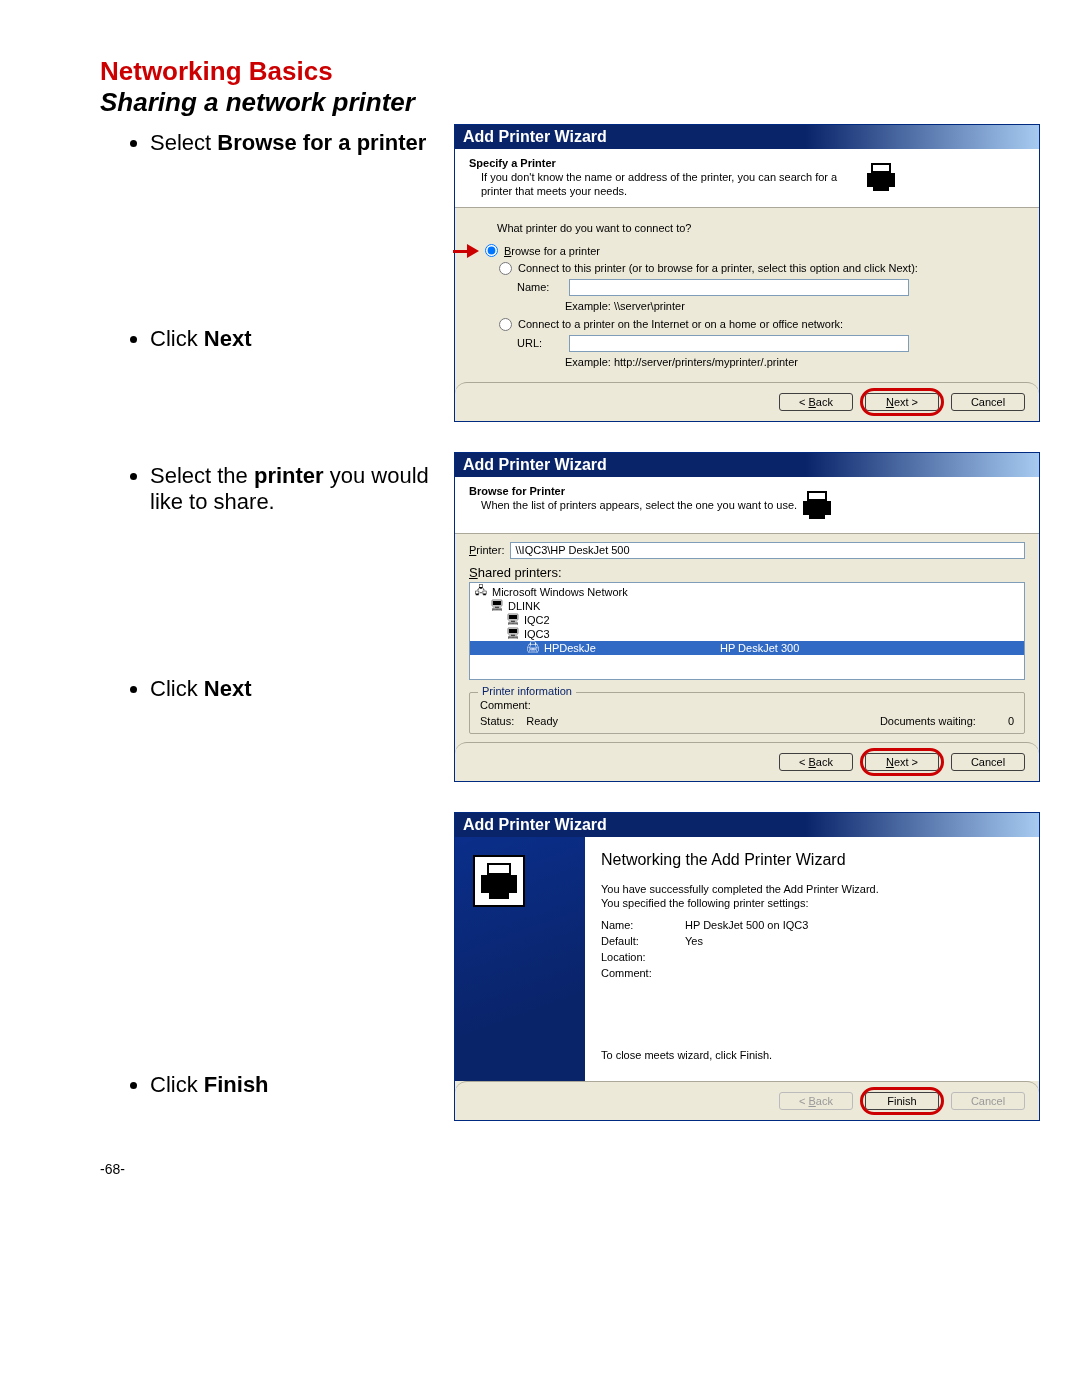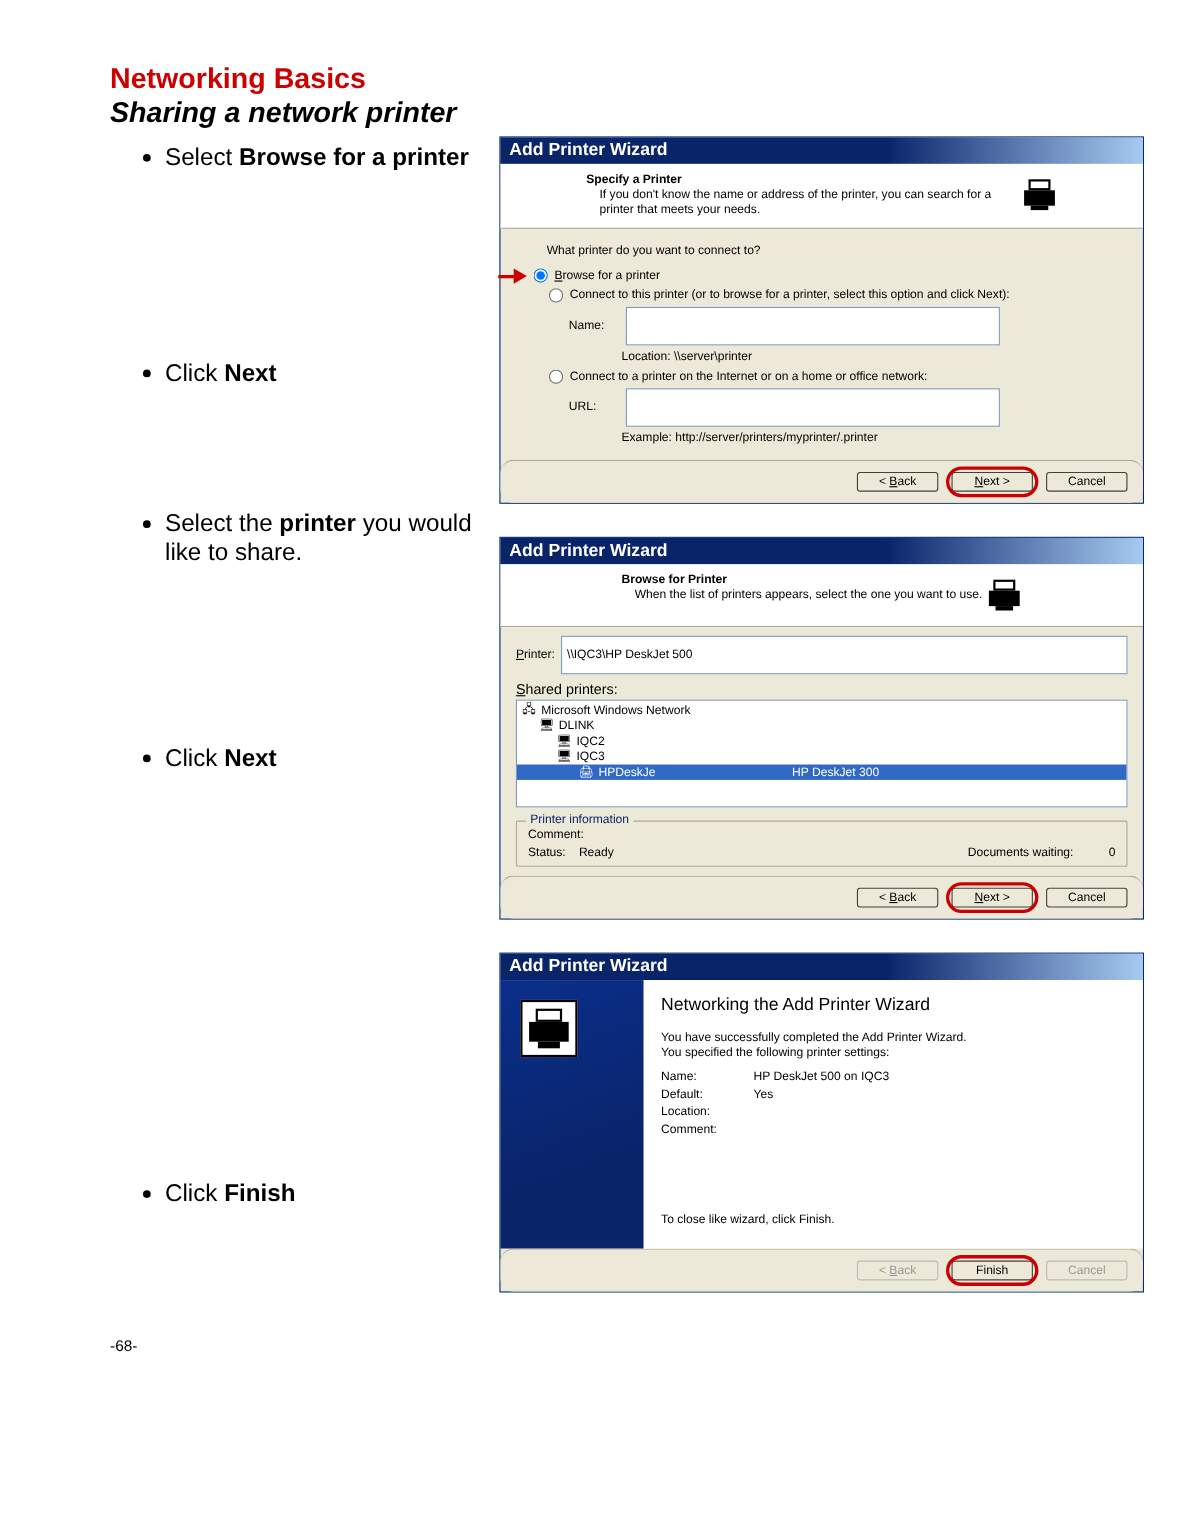--- a/index.html
+++ b/index.html
@@ -60,21 +60,21 @@
     background: linear-gradient(90deg, #0a246a 60%, #a6caf0);
     color: #fff;
     font-weight: bold;
     font-size: 16px;
     padding: 3px 8px;
   }
   .wiz-header {
     background: #fff;
     padding: 8px 10px 8px 14px;
     display: flex;
-    justify-content: center;
+    justify-content: flex-start;
     border-bottom: 1px solid #aca899;
   }
   .wiz-header .txt b { font-weight: bold; }
   .wiz-header .txt .sub {
     margin: 2px 0 0 12px;
     font-size: 11px;
     line-height: 1.25;
     max-width: 380px;
     font-weight: normal;
   }
@@ -93,21 +93,21 @@
   .red-arrow::before {
     content: ""; position: absolute; top: 6px; left: 0; width: 16px; height: 3px; background: #cc0000;
   }
   .red-arrow::after {
     content: ""; position: absolute; top: 0; left: 14px; width: 0; height: 0;
     border-top: 7px solid transparent; border-bottom: 7px solid transparent; border-left: 12px solid #cc0000;
   }
   .field-row { display: flex; align-items: center; gap: 8px; margin: 4px 0 4px 34px; }
   .field-row label { width: 44px; font-size: 11px; }
   .text-input {
-    border: 1px solid #7f9db9; background: #fff; height: 35px; font-size: 11px; padding: 1px 4px; box-sizing: border-box;
+    border: 1px solid #7f9db9; background: #fff; height: 17px; font-size: 11px; padding: 1px 4px; box-sizing: border-box;
   }
   .example { margin: 0 0 6px 82px; font-size: 11px; }
   .wiz-footer {
     border-top: 1px solid #aca899;
     padding: 10px 14px;
     display: flex; justify-content: flex-end; gap: 12px;
     background: #ece9d8;
     border-radius: 12px;
   }
   .btn {
@@ -223,21 +223,21 @@
             <label><u>B</u>rowse for a printer</label>
           </div>
           <div class="radio-row" style="margin-left:16px;">
             <input type="radio" style="">
             <label>Connect to this printer (or to browse for a printer, select this option and click Next):</label>
           </div>
           <div class="field-row">
             <label>Name:</label>
             <input class="text-input" style="width: 340px;">
           </div>
-          <div class="example">Location: \\server\printer</div>
+          <div class="example">Example: \\server\printer</div>
           <div class="radio-row" style="margin-left:16px;">
             <input type="radio" style="">
             <label>Connect to a printer on the Internet or on a home or office network:</label>
           </div>
           <div class="field-row">
             <label>URL:</label>
             <input class="text-input" style="width: 340px;">
           </div>
           <div class="example">Example: http://server/printers/myprinter/.printer</div>
         </div>
@@ -338,21 +338,21 @@
             <div class="settings">
               <span>Name:</span>
                 <span>HP DeskJet 500 on IQC3</span>
               <span>Default:</span>
                 <span>Yes</span>
               <span>Location:</span>
                 <span></span>
               <span>Comment:</span>
                 <span></span>
             </div>
-            <p style="margin-top:70px;">To close like wizard, click Finish.</p>
+            <p style="margin-top:70px;">To close meets wizard, click Finish.</p>
           </div>
         </div>
         <div class="wiz-footer">
           <div class="btn disabled"><span>&lt; <u>B</u>ack</span></div>
           <div class="btn circled">Finish</div>
           <div class="btn disabled">Cancel</div>
         </div>
       </div>
 
     </div>

